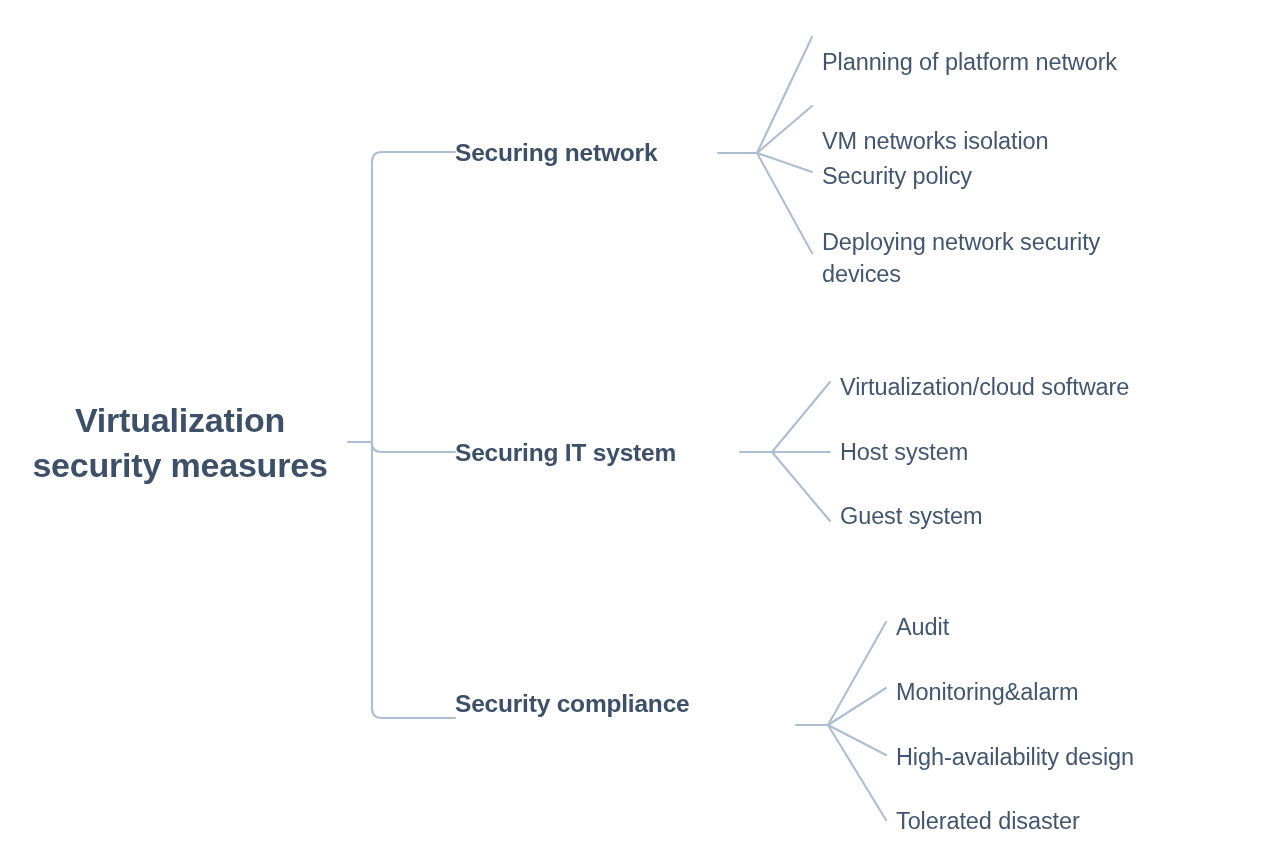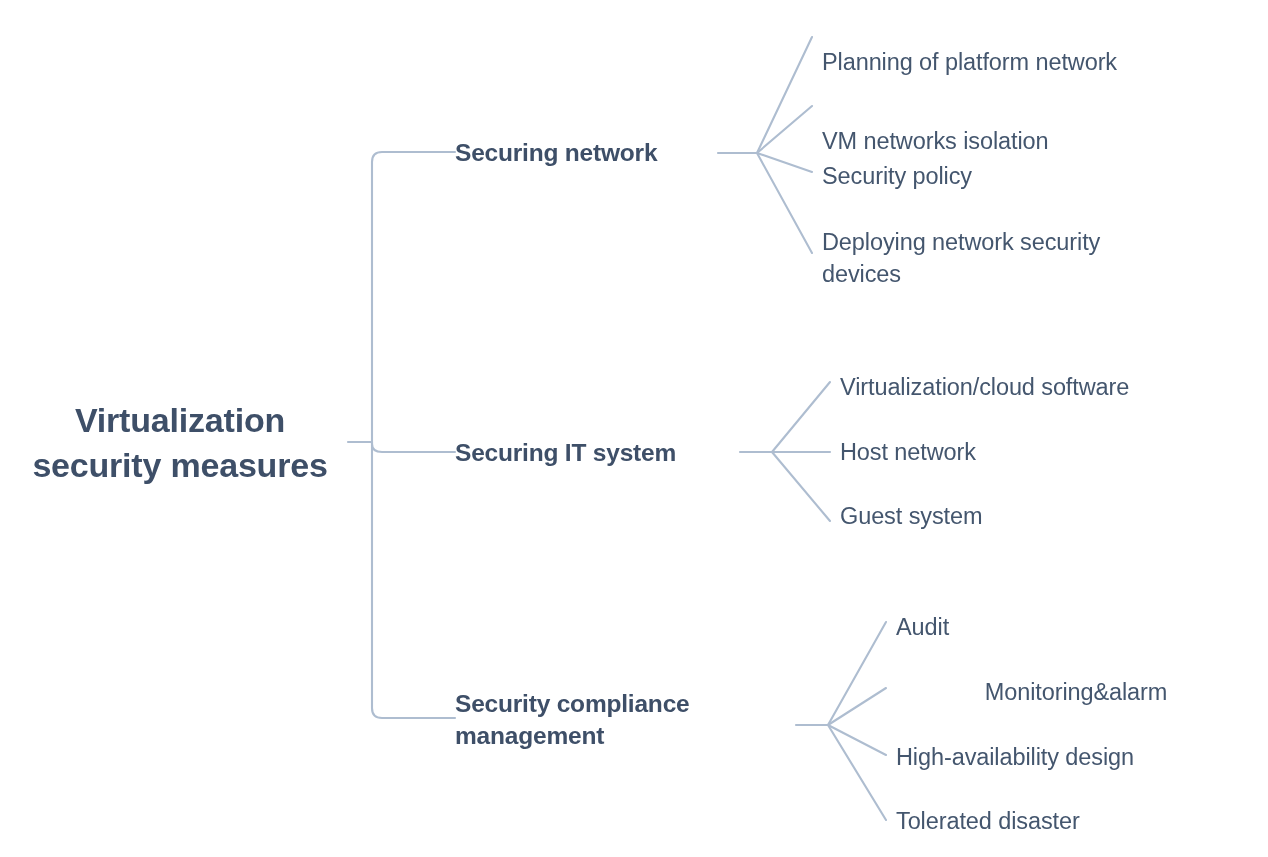--- a/index.html
+++ b/index.html
@@ -74,21 +74,21 @@
   }
   .leaf-node .line { display: block; }
   #leaf-0-0 { left: 822px; top: 28px;  width: 430px; margin-top: 18px; }
   #leaf-0-1 { left: 822px; top: 95px;  width: 430px; margin-top: 30px; }
   #leaf-0-2 { left: 822px; top: 160px; width: 430px; }
   #leaf-0-3 { left: 822px; top: 226px; width: 400px; }
   #leaf-1-0 { left: 840px; top: 371px; width: 420px; }
   #leaf-1-1 { left: 840px; top: 436px; width: 420px; }
   #leaf-1-2 { left: 840px; top: 500px; width: 420px; }
   #leaf-2-0 { left: 896px; top: 611px; width: 360px; }
-  #leaf-2-1 { left: 896px; top: 676px; width: 360px; text-align: center; }
+  #leaf-2-1 { left: 896px; top: 676px; width: 360px; }
   #leaf-2-2 { left: 896px; top: 741px; width: 360px; }
   #leaf-2-3 { left: 896px; top: 805px; width: 360px; }
 </style>
 </head>
 <body>
 
 <div id="diagram-root">
 
   <svg class="connectors" viewBox="0 0 1268 857" width="1268" height="857" xmlns="http://www.w3.org/2000/svg">
     <g fill="none" stroke="#aebdd0" stroke-width="2.1" stroke-linecap="round">
@@ -140,29 +140,28 @@
     <span class="line">devices</span>
   </div>
 
   <div class="node branch-node" id="branch-1">
     <span class="line">Securing IT system</span>
   </div>
   <div class="node leaf-node" id="leaf-1-0">
     <span class="line">Virtualization/cloud software</span>
   </div>
   <div class="node leaf-node" id="leaf-1-1">
-    <span class="line">Host network</span>
+    <span class="line">Host system</span>
   </div>
   <div class="node leaf-node" id="leaf-1-2">
     <span class="line">Guest system</span>
   </div>
 
   <div class="node branch-node" id="branch-2">
     <span class="line">Security compliance</span>
-    <span class="line">management</span>
   </div>
   <div class="node leaf-node" id="leaf-2-0">
     <span class="line">Audit</span>
   </div>
   <div class="node leaf-node" id="leaf-2-1">
     <span class="line">Monitoring&amp;alarm</span>
   </div>
   <div class="node leaf-node" id="leaf-2-2">
     <span class="line">High-availability design</span>
   </div>

